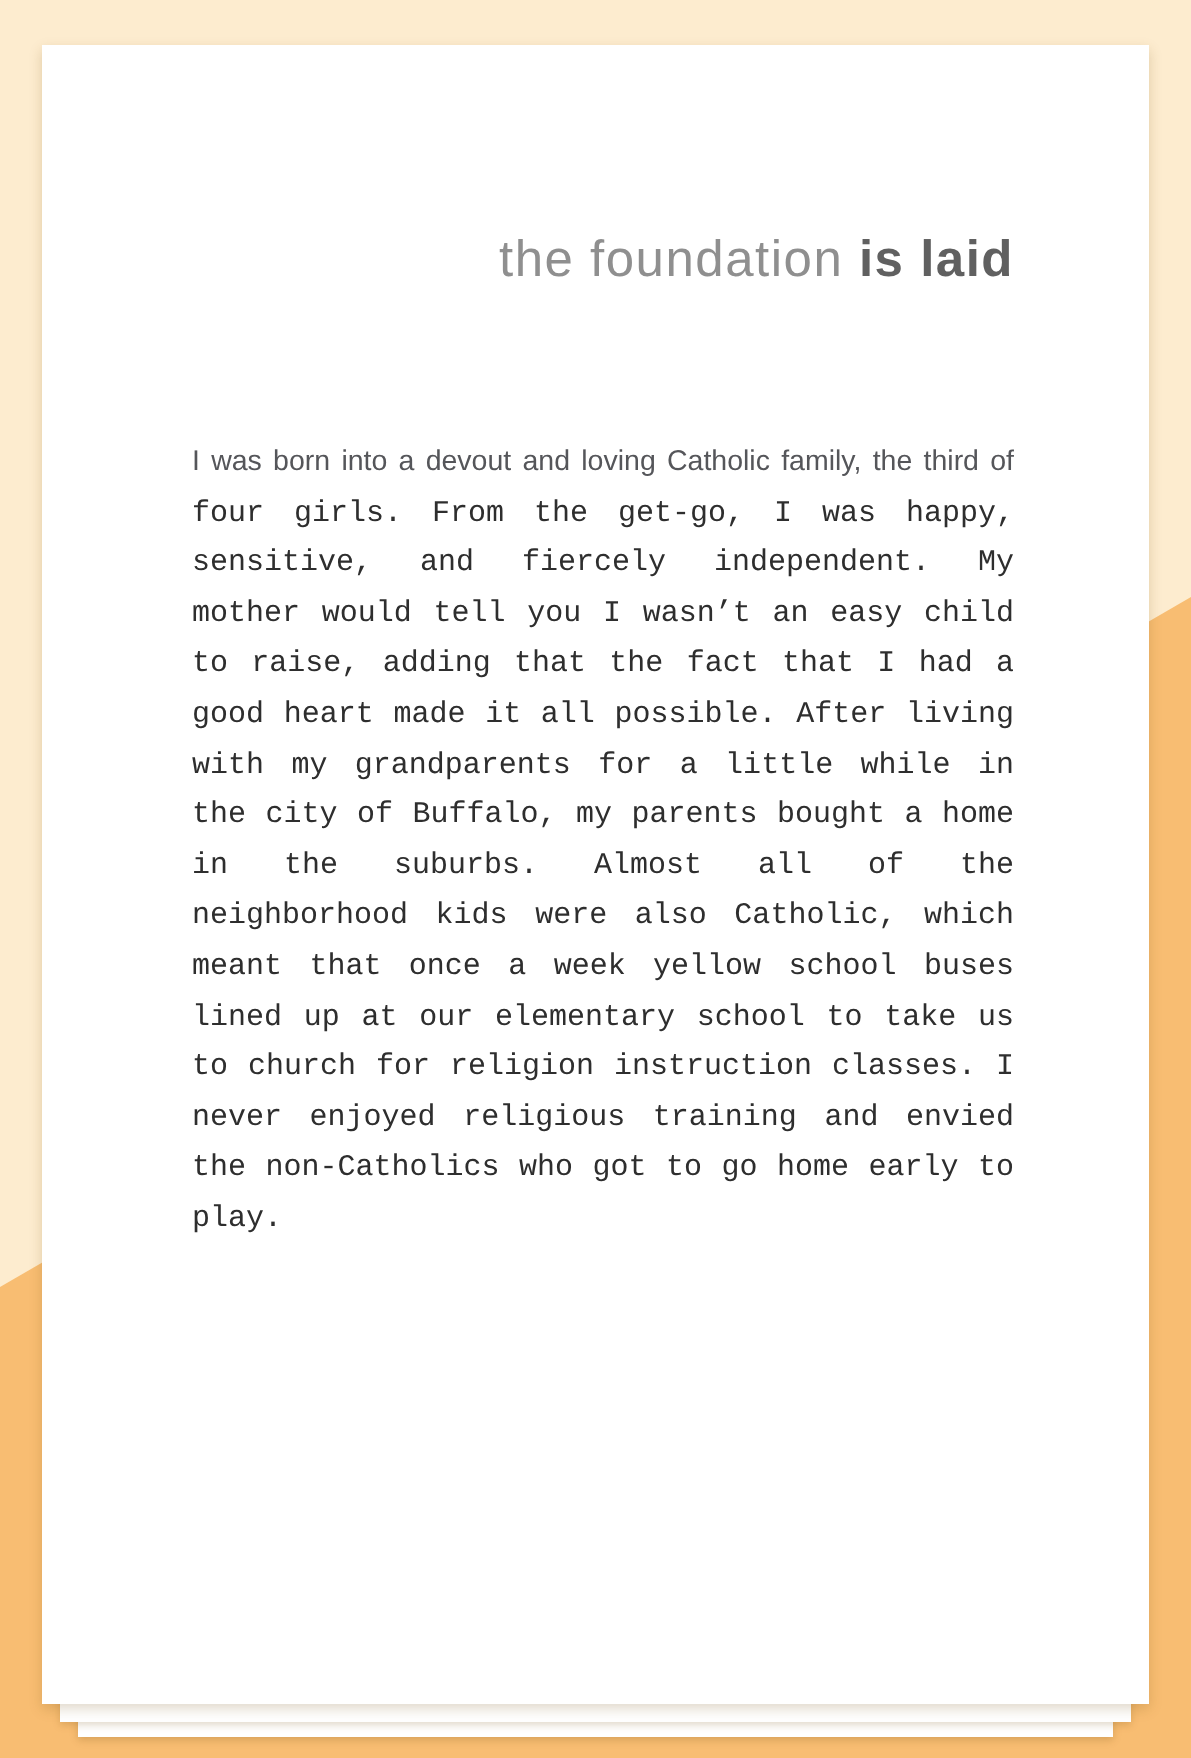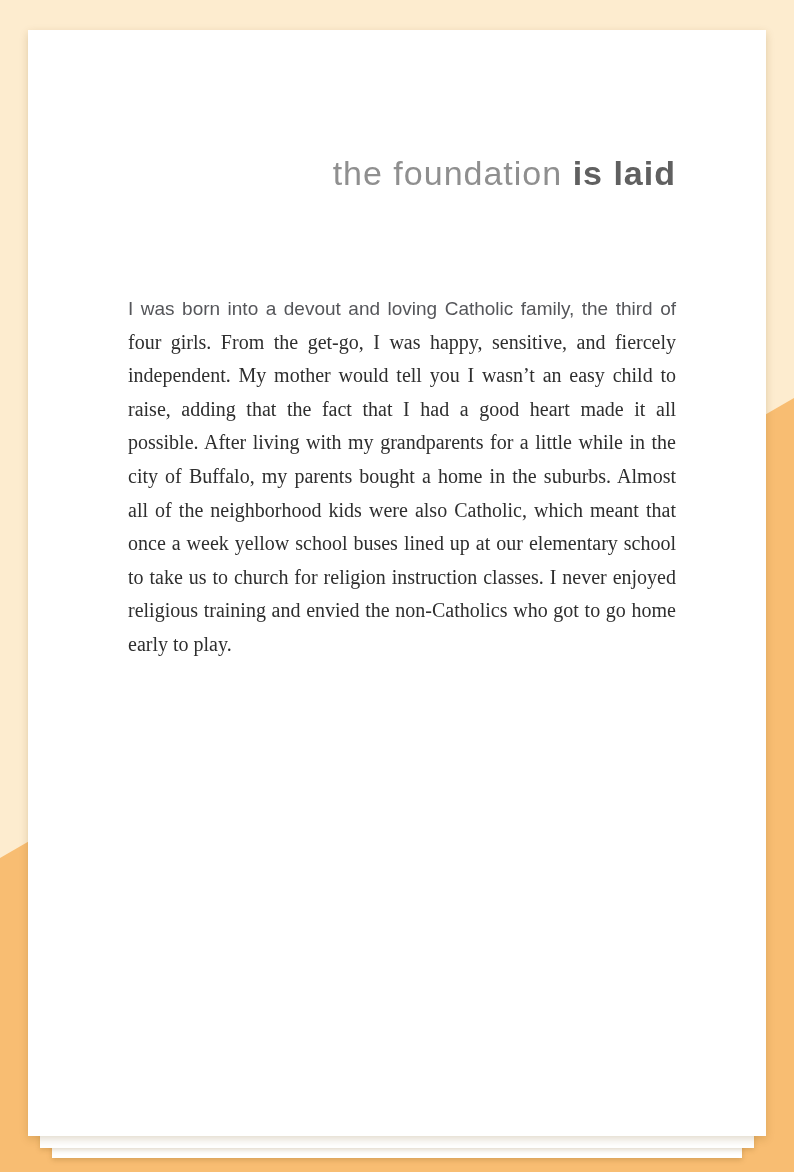--- a/index.html
+++ b/index.html
@@ -83,21 +83,21 @@
     position: absolute;
     top: 262px;
     left: 100px;
     width: 548px;
     font-size: 20px;
     line-height: 1.68;
     color: #2e2e2e;
     text-align: justify;
   }
 
-  .body-copy p { margin: 0; }
+  .body-copy p { margin: 0; font-family: Liberation Mono, monospace; }
 
   
   .para-opening::first-line {
     font-family: "Liberation Sans", sans-serif;
     color: #55565a;
     font-size: 19px;
   }
 
   .para-indent {
     text-indent: 30px;

